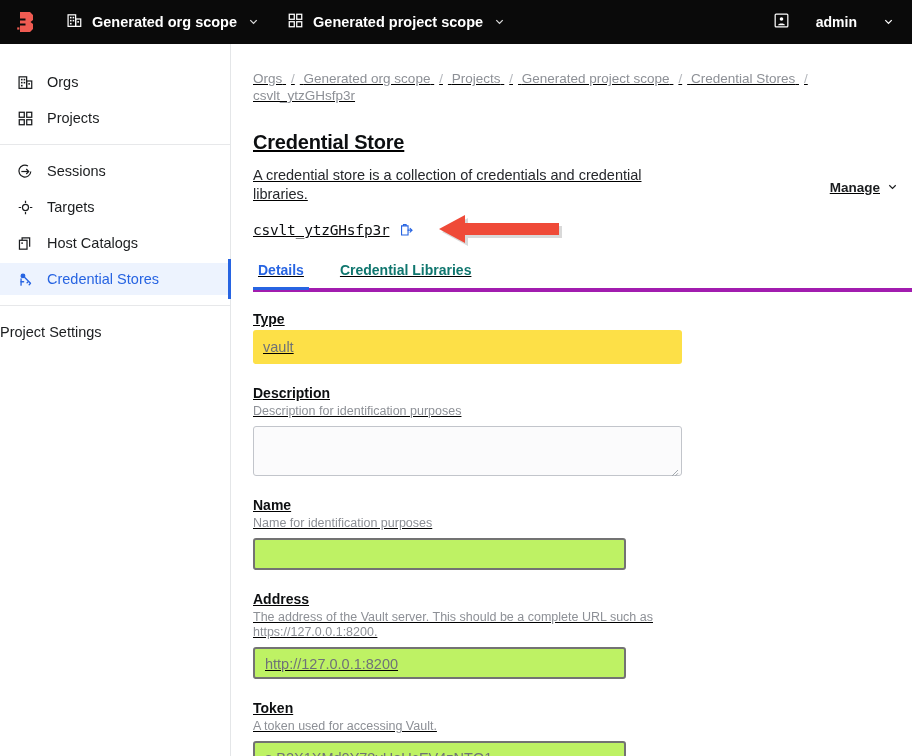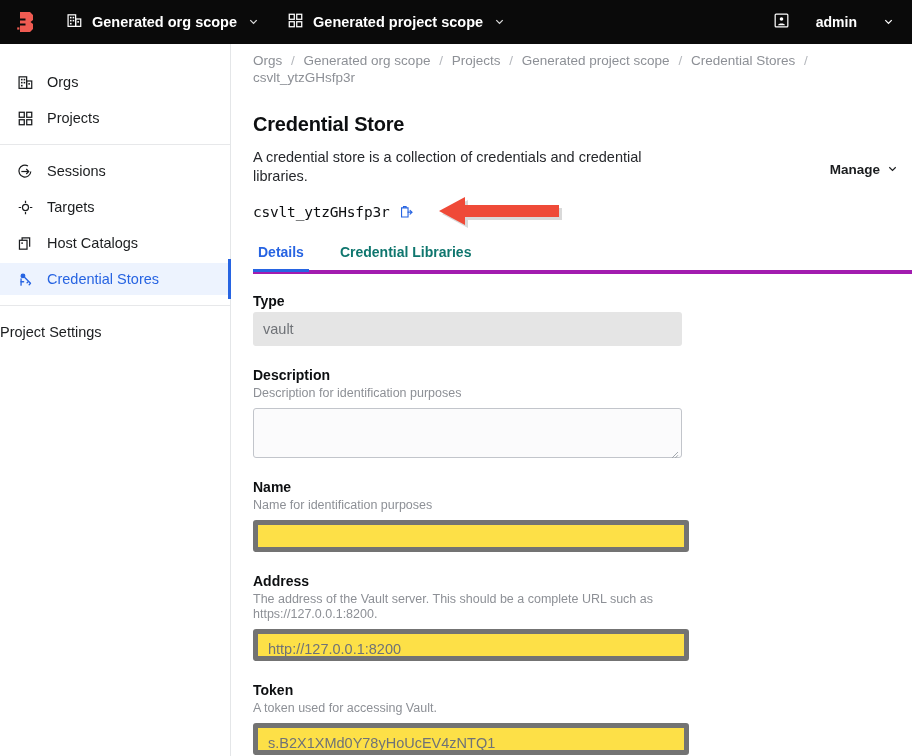--- a/index.html
+++ b/index.html
@@ -78,22 +78,23 @@
     width: 3px; height: 40px;
     background: #2764e2;
   }
   .nav-item.plain { padding-left: 0; }
 
   
   .main {
     position: absolute; top: 44px; left: 232px;
     width: 680px; height: 712px;
     background: #ffffff;
-    padding: 8px 0 0 21px;
+    padding: 26px 0 0 21px;
     overflow: hidden;
+    text-decoration: underline;
   }
   .breadcrumb {
     font-size: 13.5px;
     color: #8d9096;
     line-height: 17px;
     max-width: 560px;
   }
   .breadcrumb .crumb { cursor: pointer; }
   .breadcrumb .sep { padding: 0 5px; color: #b5b8bd; }
 
@@ -188,35 +189,35 @@
     margin-bottom: 3px;
   }
   .field-help {
     font-size: 12.5px;
     color: #8d9096;
     line-height: 15px;
     margin-bottom: 7px;
     max-width: 420px;
   }
   .input-box {
-    width: 436px;
+    width: 373px;
     height: 32px;
-    border: 5px solid #737373;
+    border: 2px solid #737373;
     border-radius: 3px;
-    background: #fde047;
+    background: #bef264;
     font-size: 14.5px;
     color: #6f7277;
     padding: 0 10px;
     line-height: 30px;
     overflow: hidden;
     white-space: nowrap;
   }
   .input-box.readonly {
     border: none;
-    background: #e5e5e5;
+    background: #fde047;
     color: #6f7277;
     height: 34px;
     line-height: 34px;
     width: 429px;
     border-radius: 3px;
   }
   .textarea-box {
     width: 429px;
     height: 50px;
     border: 1px solid #c2c5cb;

